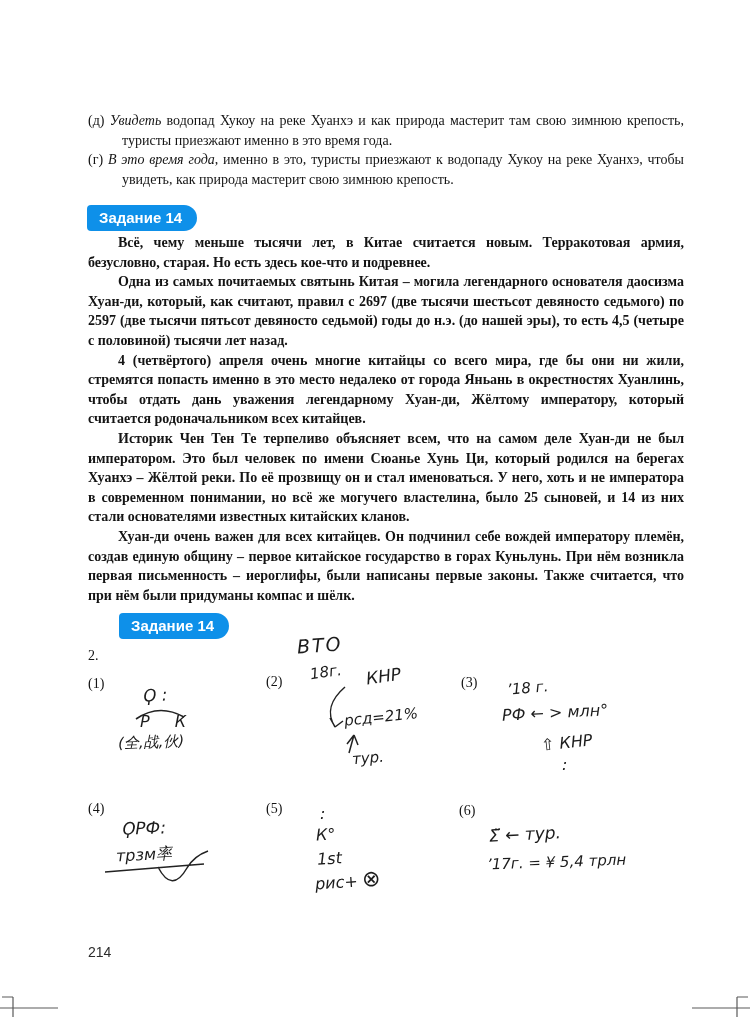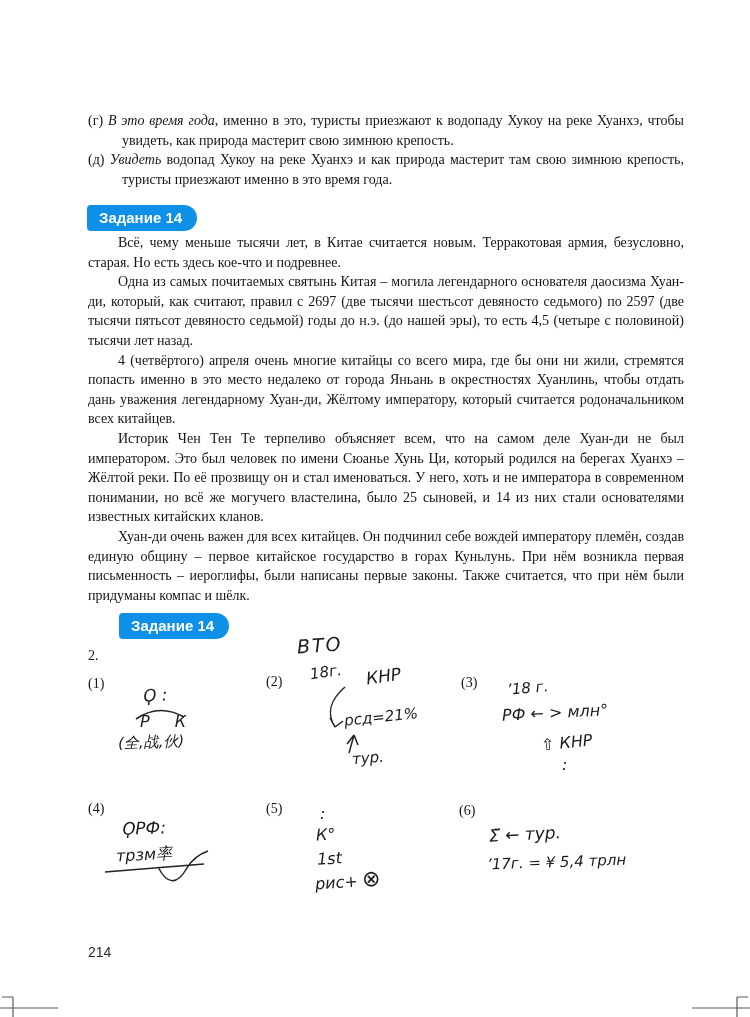--- a/index.html
+++ b/index.html
@@ -10,38 +10,38 @@
   .intro{position:absolute;left:88px;top:111px;width:596px;font-size:14px;line-height:19.6px;}
   .intro-item{text-align:justify;padding-left:34px;text-indent:-34px;}
   .intro-item .lbl{display:inline;}
   .intro-item .lead{font-style:italic;}
   .badge{position:absolute;left:87px;background:#0e90e9;color:#ffffff;
         font-family:"Liberation Sans", sans-serif;font-weight:bold;font-size:15px;line-height:23px;
         padding:1px 15px 2px 12px;border-radius:4px 13px 13px 4px;}
   .badge-13{top:205px;}
   .badge-14{top:613px;margin-left:32px;}
   .paras{position:absolute;left:88px;top:233px;width:596px;font-size:14px;line-height:19.6px;}
-  .paras p{margin:0;text-align:justify;text-indent:30px;}
+  .paras p{margin:0;text-align:justify;text-indent:30px;font-weight:bold;}
   .section-number{position:absolute;left:88px;top:648px;font-size:14px;}
   .cell-label{position:absolute;font-size:14px;color:#141414;}
   .hw{position:absolute;font-family:"DejaVu Sans", sans-serif;font-style:italic;
       color:#1c1c1c;white-space:nowrap;}
   .page-number{position:absolute;left:88px;top:944px;font-family:Liberation Sans, sans-serif;
       font-size:14px;color:#2b2b2b;}
   .overlay{position:absolute;left:0;top:0;pointer-events:none;}
 </style>
 </head>
 <body>
 
 <div class="page">
 
 
   <div class="intro">
+    <div class="intro-item"><span class="lbl">(д)</span> <span class="lead">Увидеть</span><span> водопад Хукоу на реке Хуанхэ и как природа мастерит там свою зимнюю крепость, туристы приезжают именно в это время года.</span></div>
     <div class="intro-item"><span class="lbl">(г)</span> <span class="lead">В это время года</span><span>, именно в это, туристы приезжают к водопаду Хукоу на реке Хуанхэ, чтобы увидеть, как природа мастерит свою зимнюю крепость.</span></div>
-    <div class="intro-item"><span class="lbl">(д)</span> <span class="lead">Увидеть</span><span> водопад Хукоу на реке Хуанхэ и как природа мастерит там свою зимнюю крепость, туристы приезжают именно в это время года.</span></div>
   </div>
 
   <div class="badge badge-13">Задание 14</div>
 
   <div class="paras">
     <p>Всё, чему меньше тысячи лет, в Китае считается новым. Терракотовая армия, безусловно, старая. Но есть здесь кое-что и подревнее.</p>
     <p>Одна из самых почитаемых святынь Китая – могила легендарного основателя даосизма Хуан-ди, который, как считают, правил с 2697 (две тысячи шестьсот девяносто седьмого) по 2597 (две тысячи пятьсот девяносто седьмой) годы до н.э. (до нашей эры), то есть 4,5 (четыре с половиной) тысячи лет назад.</p>
     <p>4 (четвёртого) апреля очень многие китайцы со всего мира, где бы они ни жили, стремятся попасть именно в это место недалеко от города Яньань в окрестностях Хуанлинь, чтобы отдать дань уважения легендарному Хуан-ди, Жёлтому императору, который считается родоначальником всех китайцев.</p>
     <p>Историк Чен Тен Те терпеливо объясняет всем, что на самом деле Хуан-ди не был императором. Это был человек по имени Сюанье Хунь Ци, который родился на берегах Хуанхэ – Жёлтой реки. По её прозвищу он и стал именоваться. У него, хоть и не императора в современном понимании, но всё же могучего властелина, было 25 сыновей, и 14 из них стали основателями известных китайских кланов.</p>
     <p>Хуан-ди очень важен для всех китайцев. Он подчинил себе вождей императору племён, создав единую общину – первое китайское государство в горах Куньлунь. При нём возникла первая письменность – иероглифы, были написаны первые законы. Также считается, что при нём были придуманы компас и шёлк.</p>

